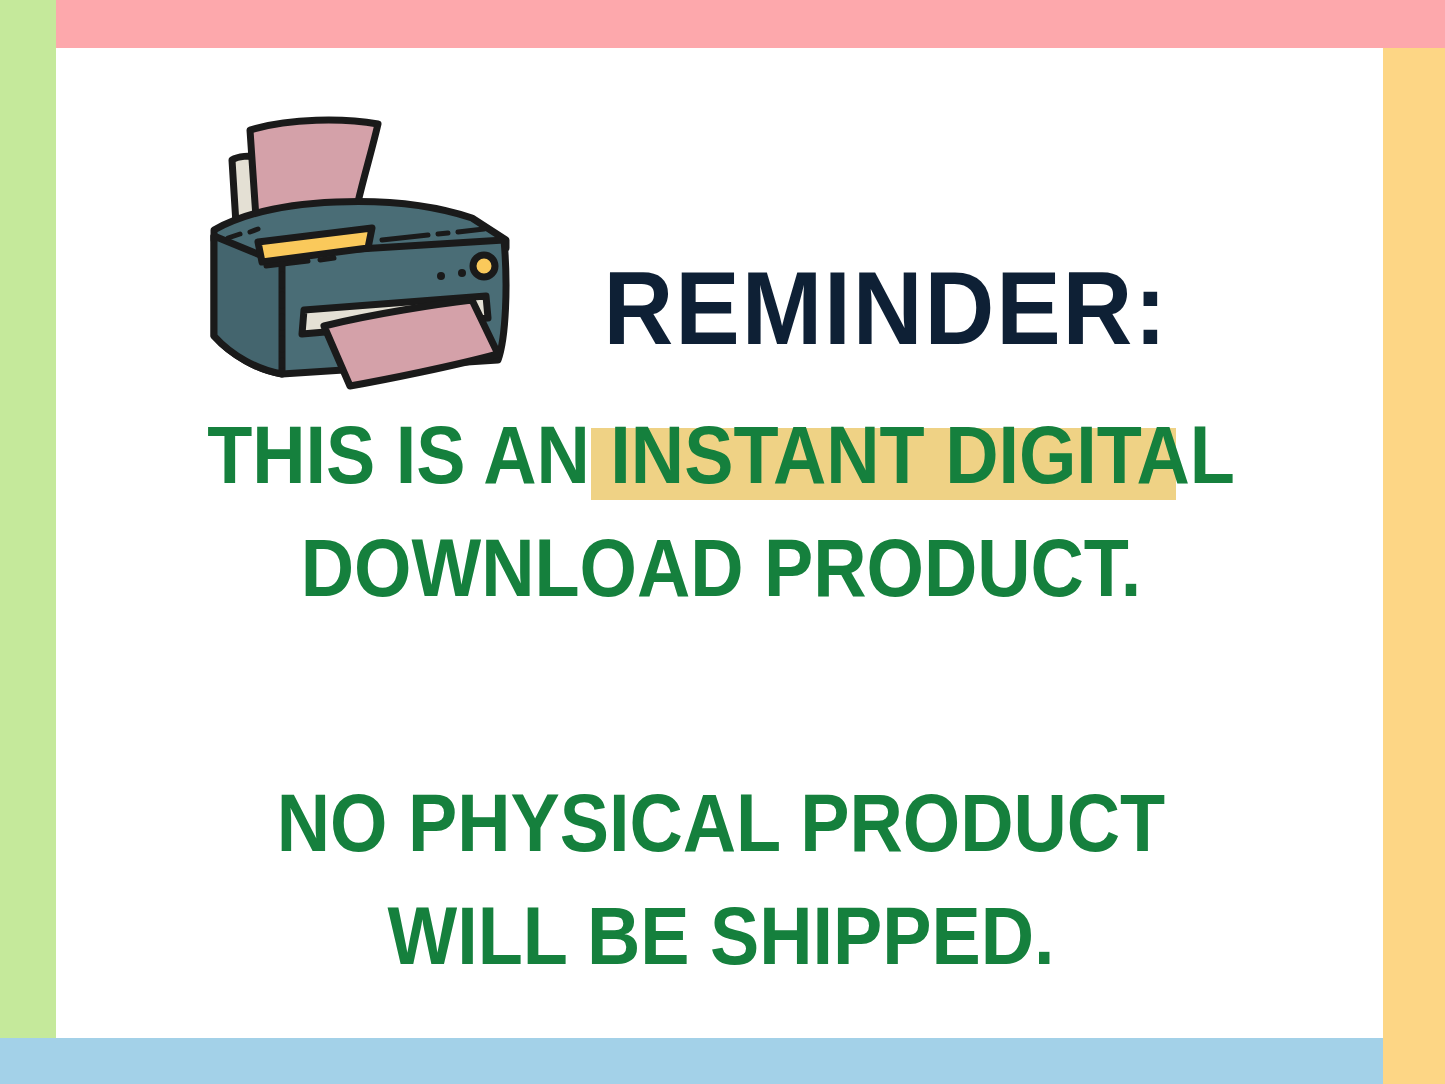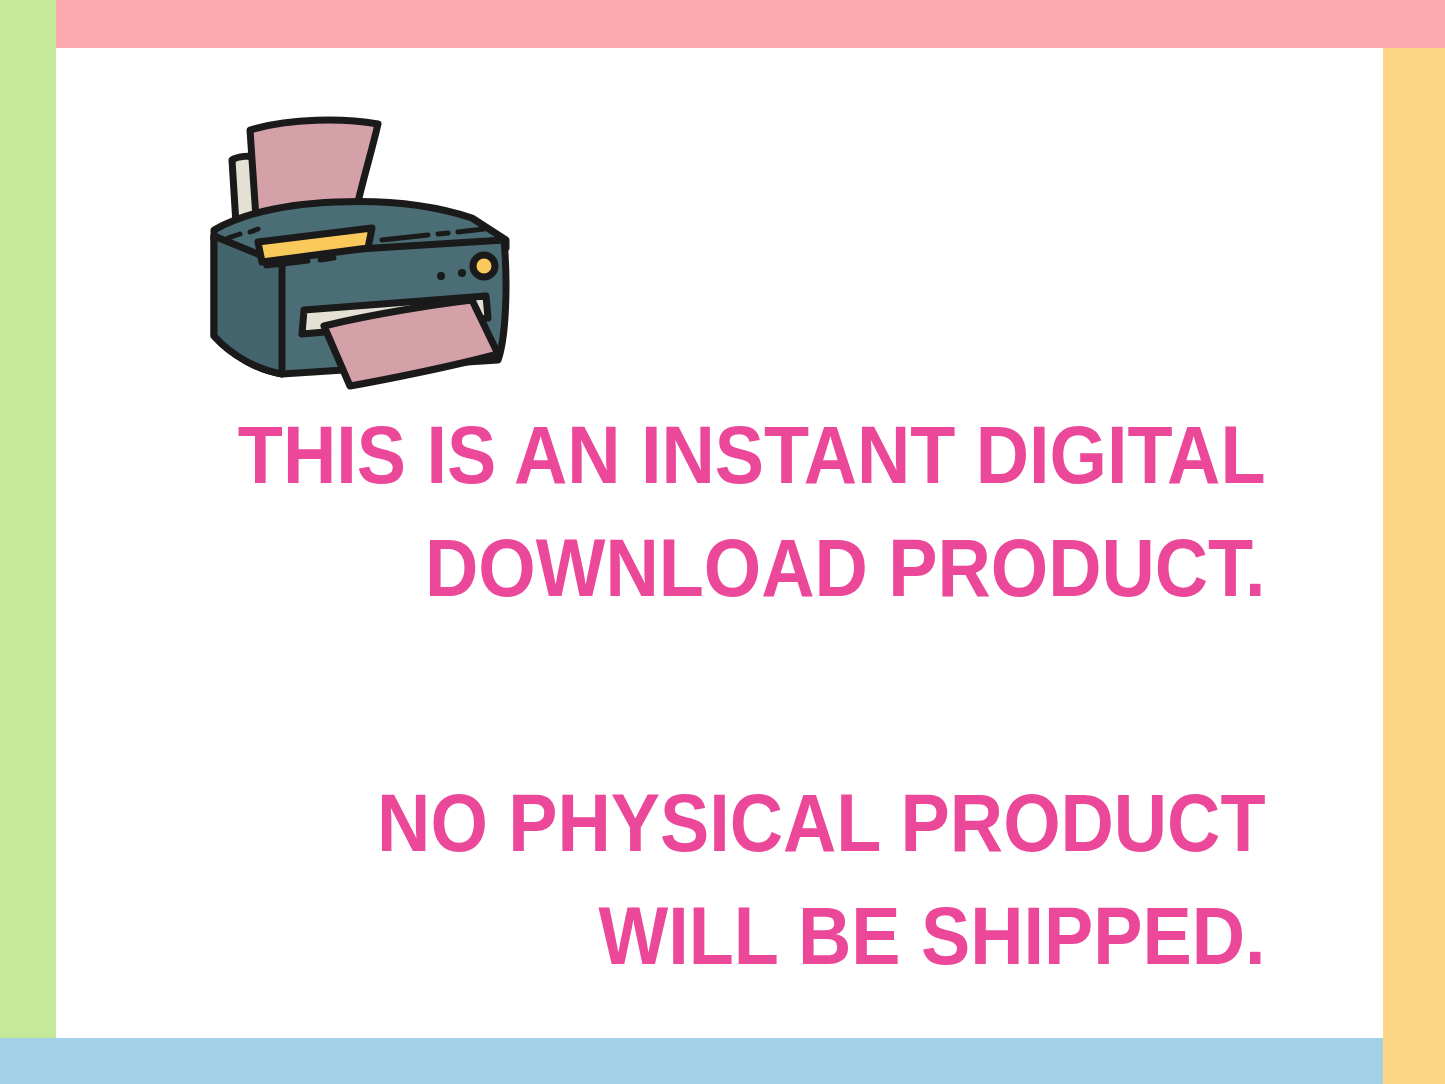--- a/index.html
+++ b/index.html
@@ -74,22 +74,22 @@
     transform-origin: center;
     white-space: nowrap;
   }
 
   
   #body-copy {
     position: absolute;
     left: 60px;
     top: 350px;
     width: 1210px;
-    text-align: right;
-    color: #ec4899;
+    text-align: center;
+    color: #15803d;
     font-family: "Liberation Sans Narrow", "Liberation Sans", sans-serif;
     font-weight: bold;
     font-size: 82px;
     line-height: 1.38;
     letter-spacing: 0px;
   }
   .body-para {
     margin: 0;
     transform: scaleX(0.90);
     transform-origin: center top;
@@ -157,20 +157,24 @@
           <path d="M134 162 l 14 -2"></path>
           <path d="M196 142 l 46 -5"></path>
           <path d="M252 136 l 10 -1"></path>
           <path d="M272 134 l 26 -3"></path>
           <path d="M96 176 l 0 14" stroke-dasharray="12 10"></path>
           <path d="M96 196 l 0 72" stroke-dasharray="12 10"></path>
         </g>
       </svg>
     </div>
 
+    <div id="heading-block">
+      <div id="heading-highlight"></div>
+      <div id="heading-text">REMINDER:</div>
+    </div>
 
     <div id="body-copy">
       <p class="body-para" id="body-para-1">THIS IS AN INSTANT DIGITAL DOWNLOAD PRODUCT.</p>
       <p class="body-para" id="body-para-2">NO PHYSICAL PRODUCT WILL BE SHIPPED.</p>
     </div>
 
   </div>
 </div>
 
 </body></html>

